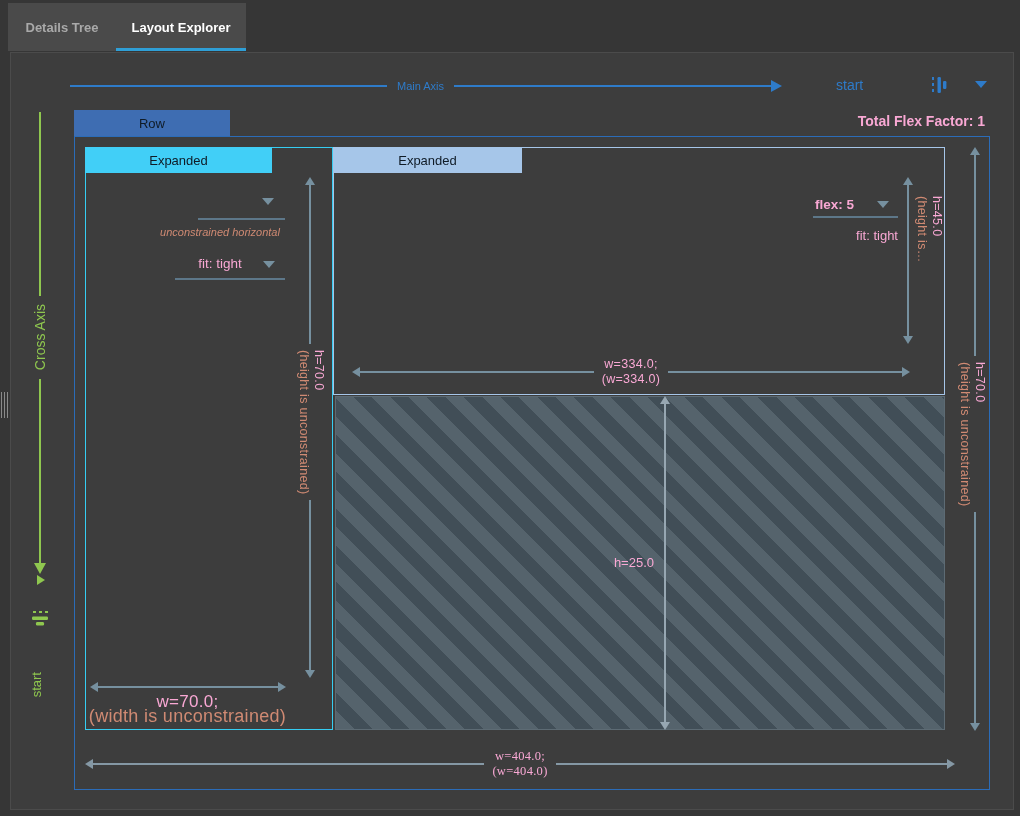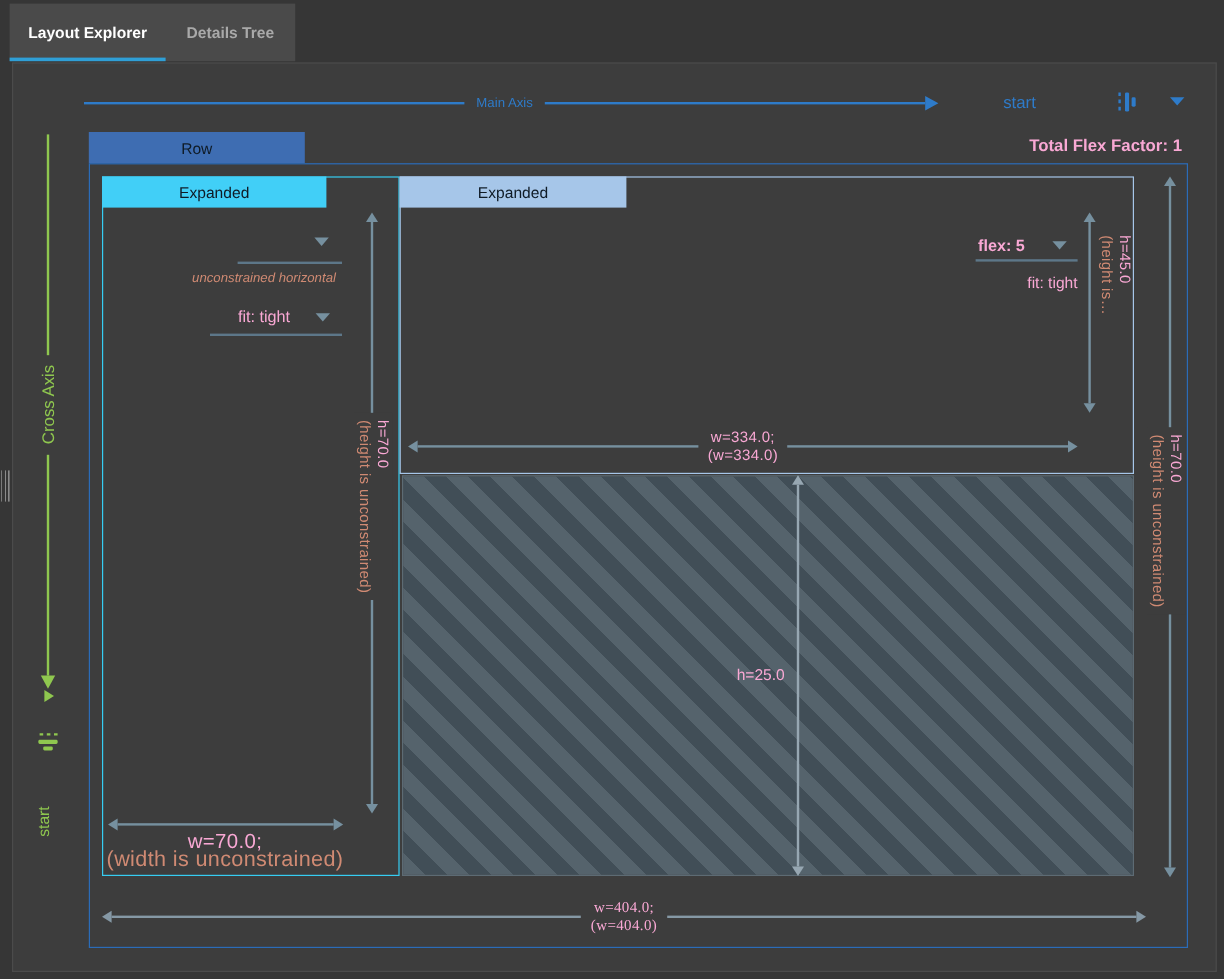--- a/index.html
+++ b/index.html
@@ -59,26 +59,26 @@
   .center { text-align:center; }
   .stripes { background:repeating-linear-gradient(45deg,#55636c 0 13px,#414e57 13px 26px);
              border:1px solid #5d6b74; }
 </style>
 </head>
 <body>
 
 <div class="stage">
 
   <div class="abs tabstrip">
+    <div class="tab inactive">
+      <span>Details Tree</span>
+    </div>
     <div class="tab active">
       <span>Layout Explorer</span>
       <div class="tab-underline"></div>
-    </div>
-    <div class="tab inactive">
-      <span>Details Tree</span>
     </div>
   </div>
 
   <div class="abs panel"></div>
   <div class="abs grip"></div>
 
   <div class="abs harrow blue" style="left:70px; top:77px; width:712px; height:18px;">
     <div class="hln"></div>
     <div style="padding:0 10px; font-size:11px;">Main Axis</div>
     <div class="hln"></div>
@@ -104,21 +104,21 @@
   <div class="abs tri sm r green" style="left:37px; top:575px;"></div>
   <div class="abs" style="left:29px; top:607px; width:22px; height:22px; transform:rotate(90deg);">
     <svg width="22" height="22" viewBox="0 0 22 22">
       <line x1="5" y1="3" x2="5" y2="19" stroke="#8fc74f" stroke-width="2" stroke-dasharray="3 3"></line>
       <rect x="9.5" y="3" width="3.4" height="16" rx="1.2" fill="#8fc74f"></rect>
       <rect x="15" y="7" width="3.4" height="8" rx="1.2" fill="#8fc74f"></rect>
     </svg>
   </div>
   <div class="abs vtext-ccw green" style="left:29px; top:672px; font-size:13px;">start</div>
 
-  <div class="abs widget-header" style="left:74px; top:110px; width:180px; height:26px; background:#3e6db2;">
+  <div class="abs widget-header" style="left:74px; top:110px; width:156px; height:26px; background:#3e6db2;">
     <span>Row</span>
   </div>
   <div class="abs" style="left:74px; top:136px; width:916px; height:654px; border:1px solid #2b6cb8;"></div>
   <div class="abs cyan" style="left:680px; top:113px; width:305px; font-size:14px; font-weight:bold; text-align:right;">Total Flex Factor: 1</div>
 
   <div class="abs" style="left:85px; top:147px; width:248px; height:583px; border:1px solid #36cdf2;"></div>
   <div class="abs widget-header" style="left:85px; top:147px; width:187px; height:26px; background:#41cff7;">
     <span>Expanded</span>
   </div>
 
@@ -164,21 +164,21 @@
   <div class="abs varrow dim" style="left:901px; top:177px; width:14px; height:167px;">
     <div class="tri sm u"></div>
     <div class="vln"></div>
     <div class="tri sm d"></div>
   </div>
   <div class="abs vtext annot" style="left:914px; top:196px;">
     <div class="cyan">h=45.0</div>
     <div class="orange">(height is…</div>
   </div>
 
-  <div class="abs harrow dim" style="left:340px; top:353px; width:558px; height:38px;">
+  <div class="abs harrow dim" style="left:352px; top:353px; width:558px; height:38px;">
     <div class="tri sm l"></div>
     <div class="hln"></div>
     <div class="annot center cyan" style="padding:0 8px;">
       <div>w=334.0;</div>
       <div>(w=334.0)</div>
     </div>
     <div class="hln"></div>
     <div class="tri sm r"></div>
   </div>
 

